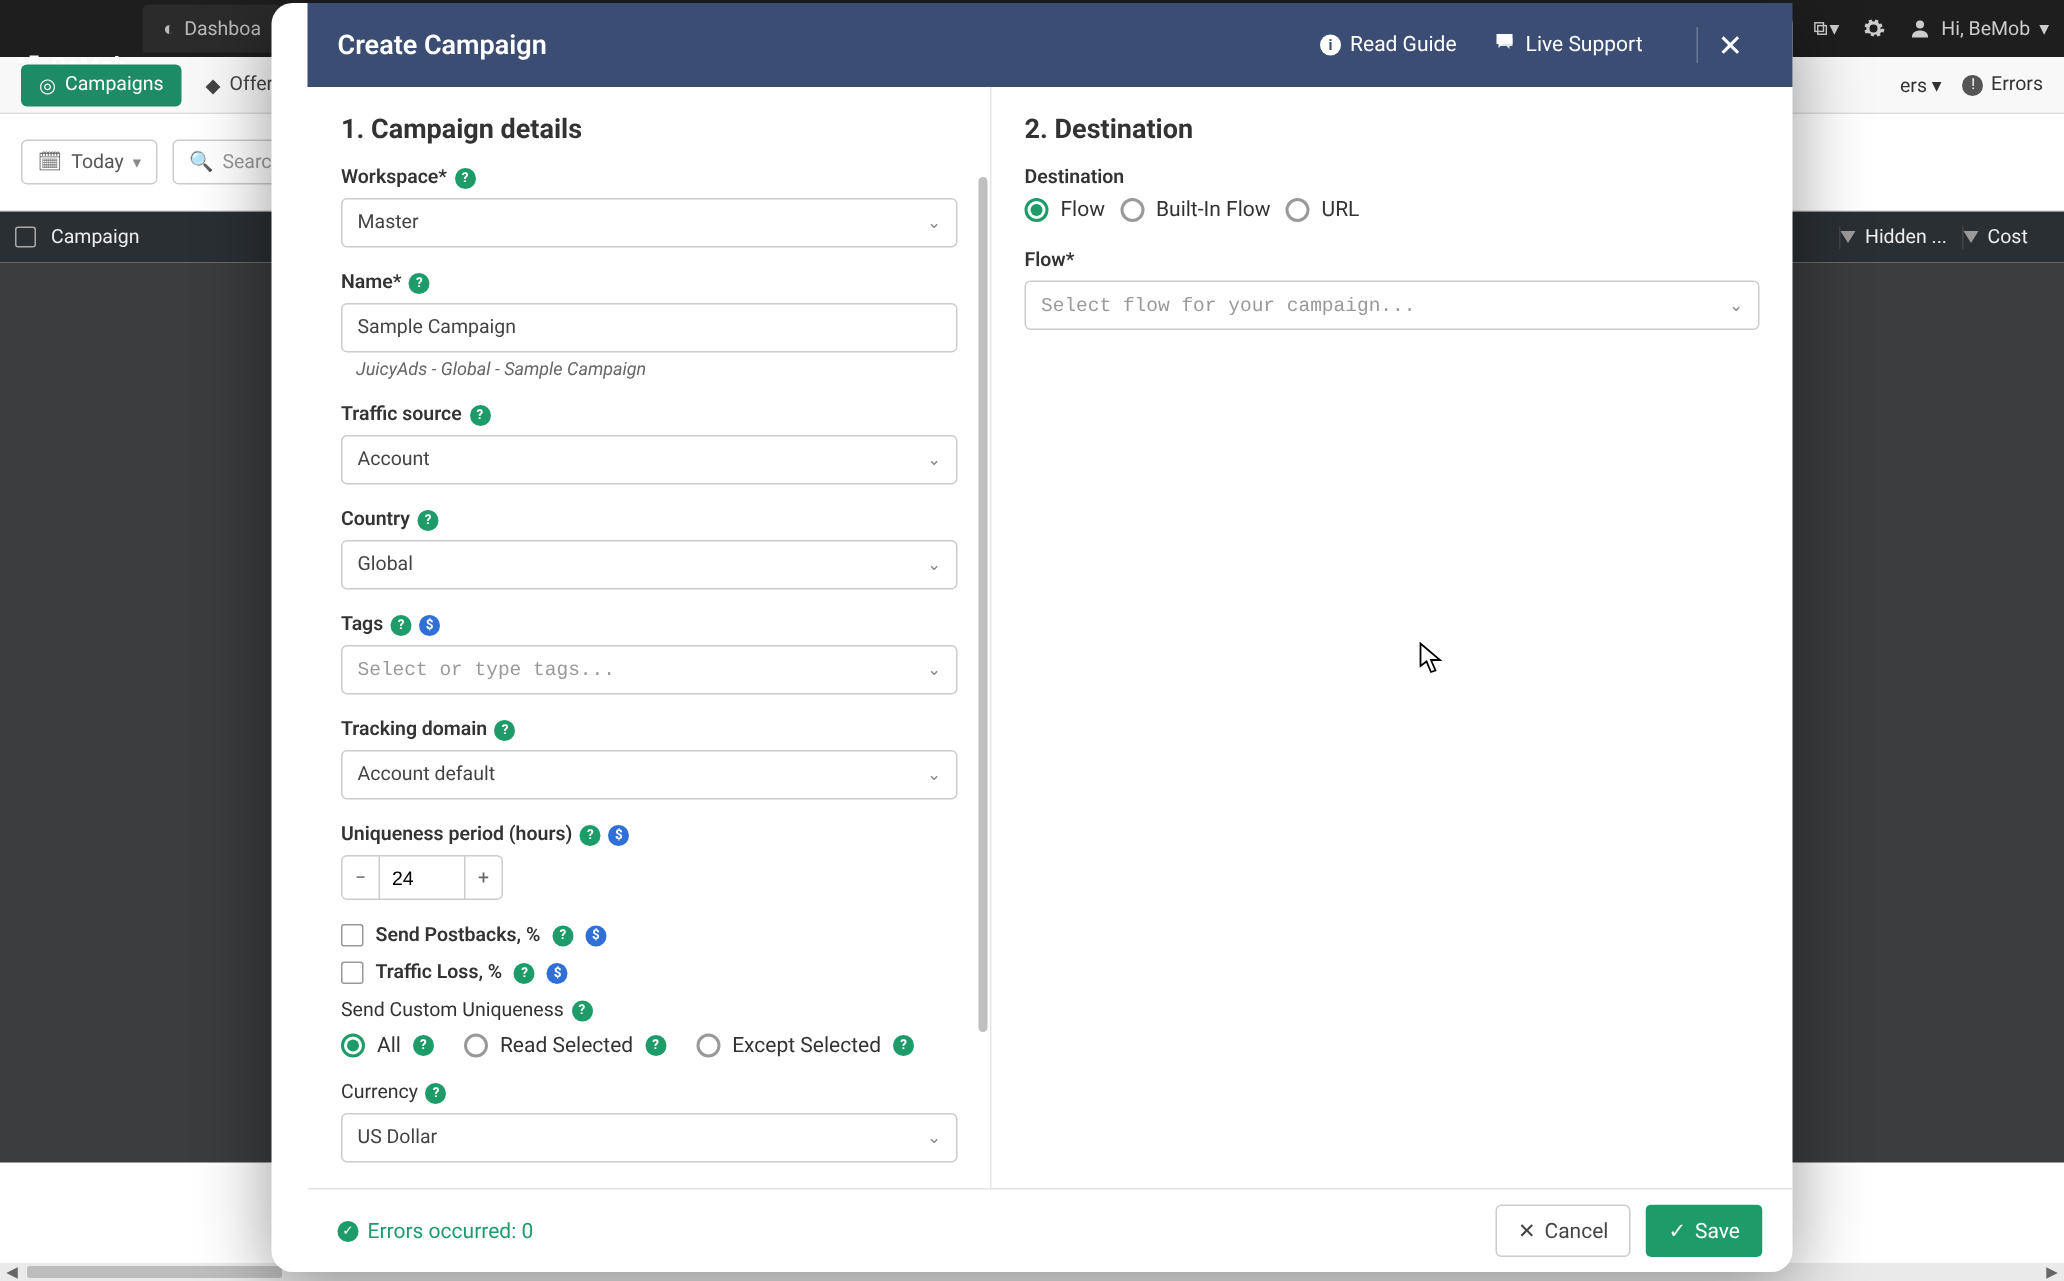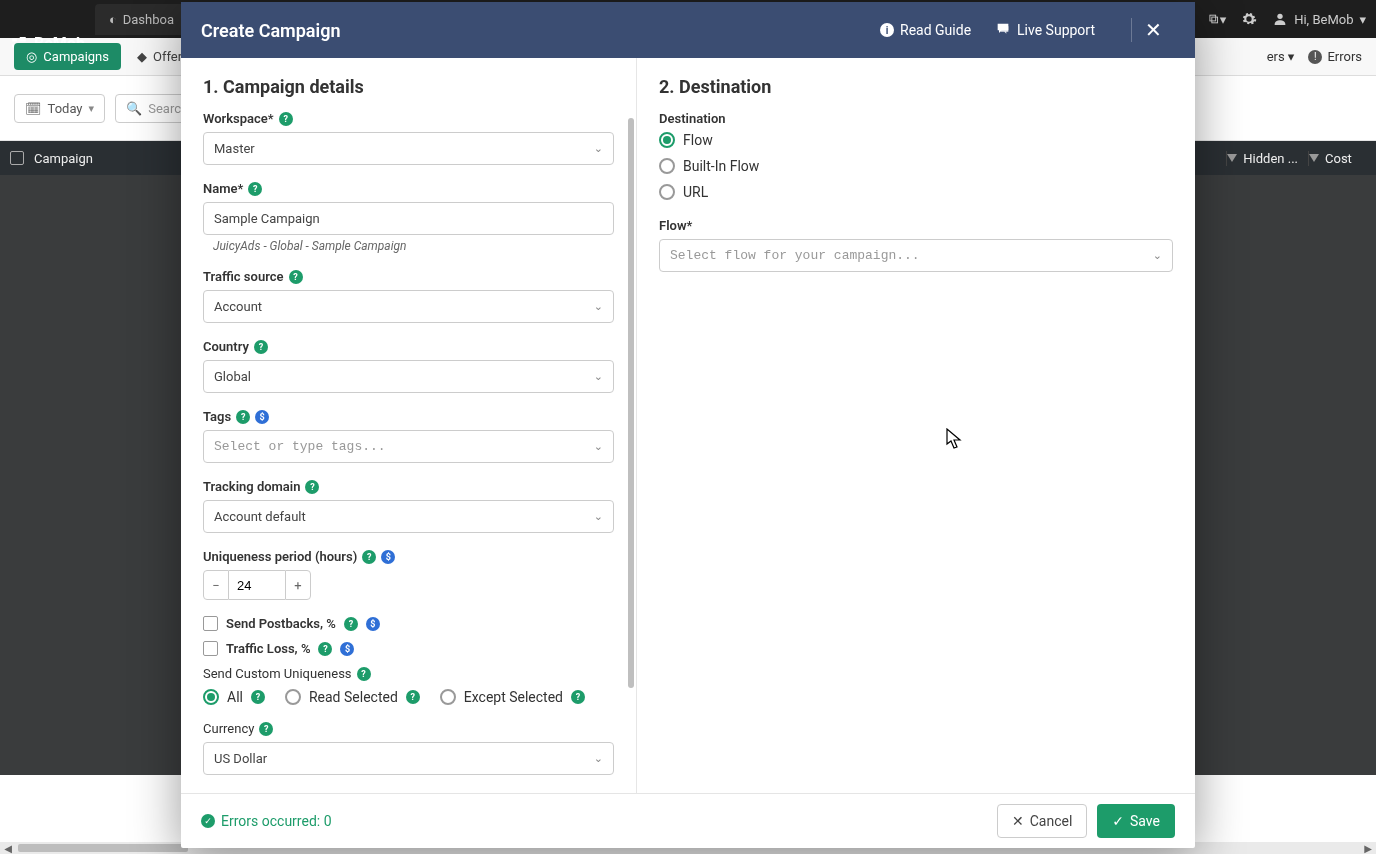--- a/index.html
+++ b/index.html
@@ -29,21 +29,21 @@
 .tblhead { background: #2a2f33; color: #eee; height: 34px; display: flex; align-items: center; padding: 0 10px; gap: 10px; font-size: 13px; }
 .tblhead .cb { width: 14px; height: 14px; border: 1.5px solid #aaa; border-radius: 2px; }
 .tblhead .sp { flex: 1; }
 .tblhead .fcol { border-left: 1px solid #444; padding-left: 0; display: flex; gap: 6px; align-items: center; }
 .funnel { width: 0; height: 0; border-left: 5px solid transparent; border-right: 5px solid transparent; border-top: 8px solid #999; }
 
 .tablebody { background: #3a3c3d; height: 600px; }
 
 
 .overlay { position: absolute; inset: 0; display: flex; align-items: flex-start; justify-content: center; padding-top: 2px; }
-.modal { width: 1014px; background: #fff; border-radius: 2px; box-shadow: 0 10px 50px rgba(0,0,0,.4); display: flex; flex-direction: column; height: 846px; }
+.modal { width: 1014px; background: #fff; border-radius: 14px; box-shadow: 0 10px 50px rgba(0,0,0,.4); display: flex; flex-direction: column; height: 846px; padding-left: 24px; }
 .modal-header { background: #3b4d72; color: #fff; padding: 16px 20px; display: flex; align-items: center; }
 .modal-title { font-size: 18px; font-weight: 600; }
 .modal-header-right { margin-left: auto; display: flex; gap: 24px; align-items: center; font-size: 14px; }
 .mh-link { display: flex; gap: 6px; align-items: center; color: #fff; cursor: pointer; }
 .close-x { width: 44px; align-self: stretch; display: flex; align-items: center; justify-content: center; border-left: 1px solid rgba(255,255,255,.25); margin-left: 12px; cursor: pointer; font-size: 20px; }
 
 .modal-body { flex: 1; display: flex; overflow: hidden; }
 .col { padding: 18px 22px; overflow-y: auto; }
 .col-left { width: 456px; border-right: 1px solid #e6e6e6; position: relative; }
 .col-right { flex: 1; }
@@ -60,21 +60,21 @@
 
 .spinrow { display: flex; align-items: center; }
 .sp-btn { width: 26px; height: 30px; border: 1px solid #ccc; display: flex; align-items: center; justify-content: center; color: #666; cursor: pointer; }
 .sp-btn.l { border-radius: 4px 0 0 4px; }
 .sp-btn.r { border-radius: 0 4px 4px 0; }
 .sp-inp { width: 56px; height: 30px; border: 1px solid #ccc; border-left: none; border-right: none; text-align: left; padding: 0 8px; font-size: 13px; }
 
 .checkrow { display: flex; align-items: center; gap: 8px; margin-bottom: 10px; font-size: 13px; font-weight: 600; color: #333; }
 .checkbox { width: 15px; height: 15px; border: 1.5px solid #999; border-radius: 2px; }
 
-.radiogrp { display: flex; flex-direction: column; gap: 10px; margin-top: 6px; }
+.radiogrp { display: flex; gap: 10px; margin-top: 6px; }
 .radiorow { display: flex; align-items: center; gap: 8px; font-size: 14px; color: #333; }
 .radio { width: 16px; height: 16px; border: 2px solid #999; border-radius: 50%; display: flex; align-items: center; justify-content: center; }
 .radio.on { border-color: #1d9c6a; }
 .radio.on::after { content: ''; width: 8px; height: 8px; background: #1d9c6a; border-radius: 50%; }
 .radio-h { display: flex; gap: 20px; align-items: center; margin-top: 8px; flex-wrap: wrap; }
 
 .modal-footer { border-top: 1px solid #e5e5e5; padding: 10px 20px; display: flex; align-items: center; }
 .err-ok { color: #1d9c6a; display: flex; gap: 6px; align-items: center; font-size: 14px; }
 .footer-right { margin-left: auto; display: flex; gap: 10px; }
 .btn { border-radius: 4px; padding: 8px 14px; font-size: 14px; display: flex; gap: 6px; align-items: center; cursor: pointer; border: 1px solid transparent; }

